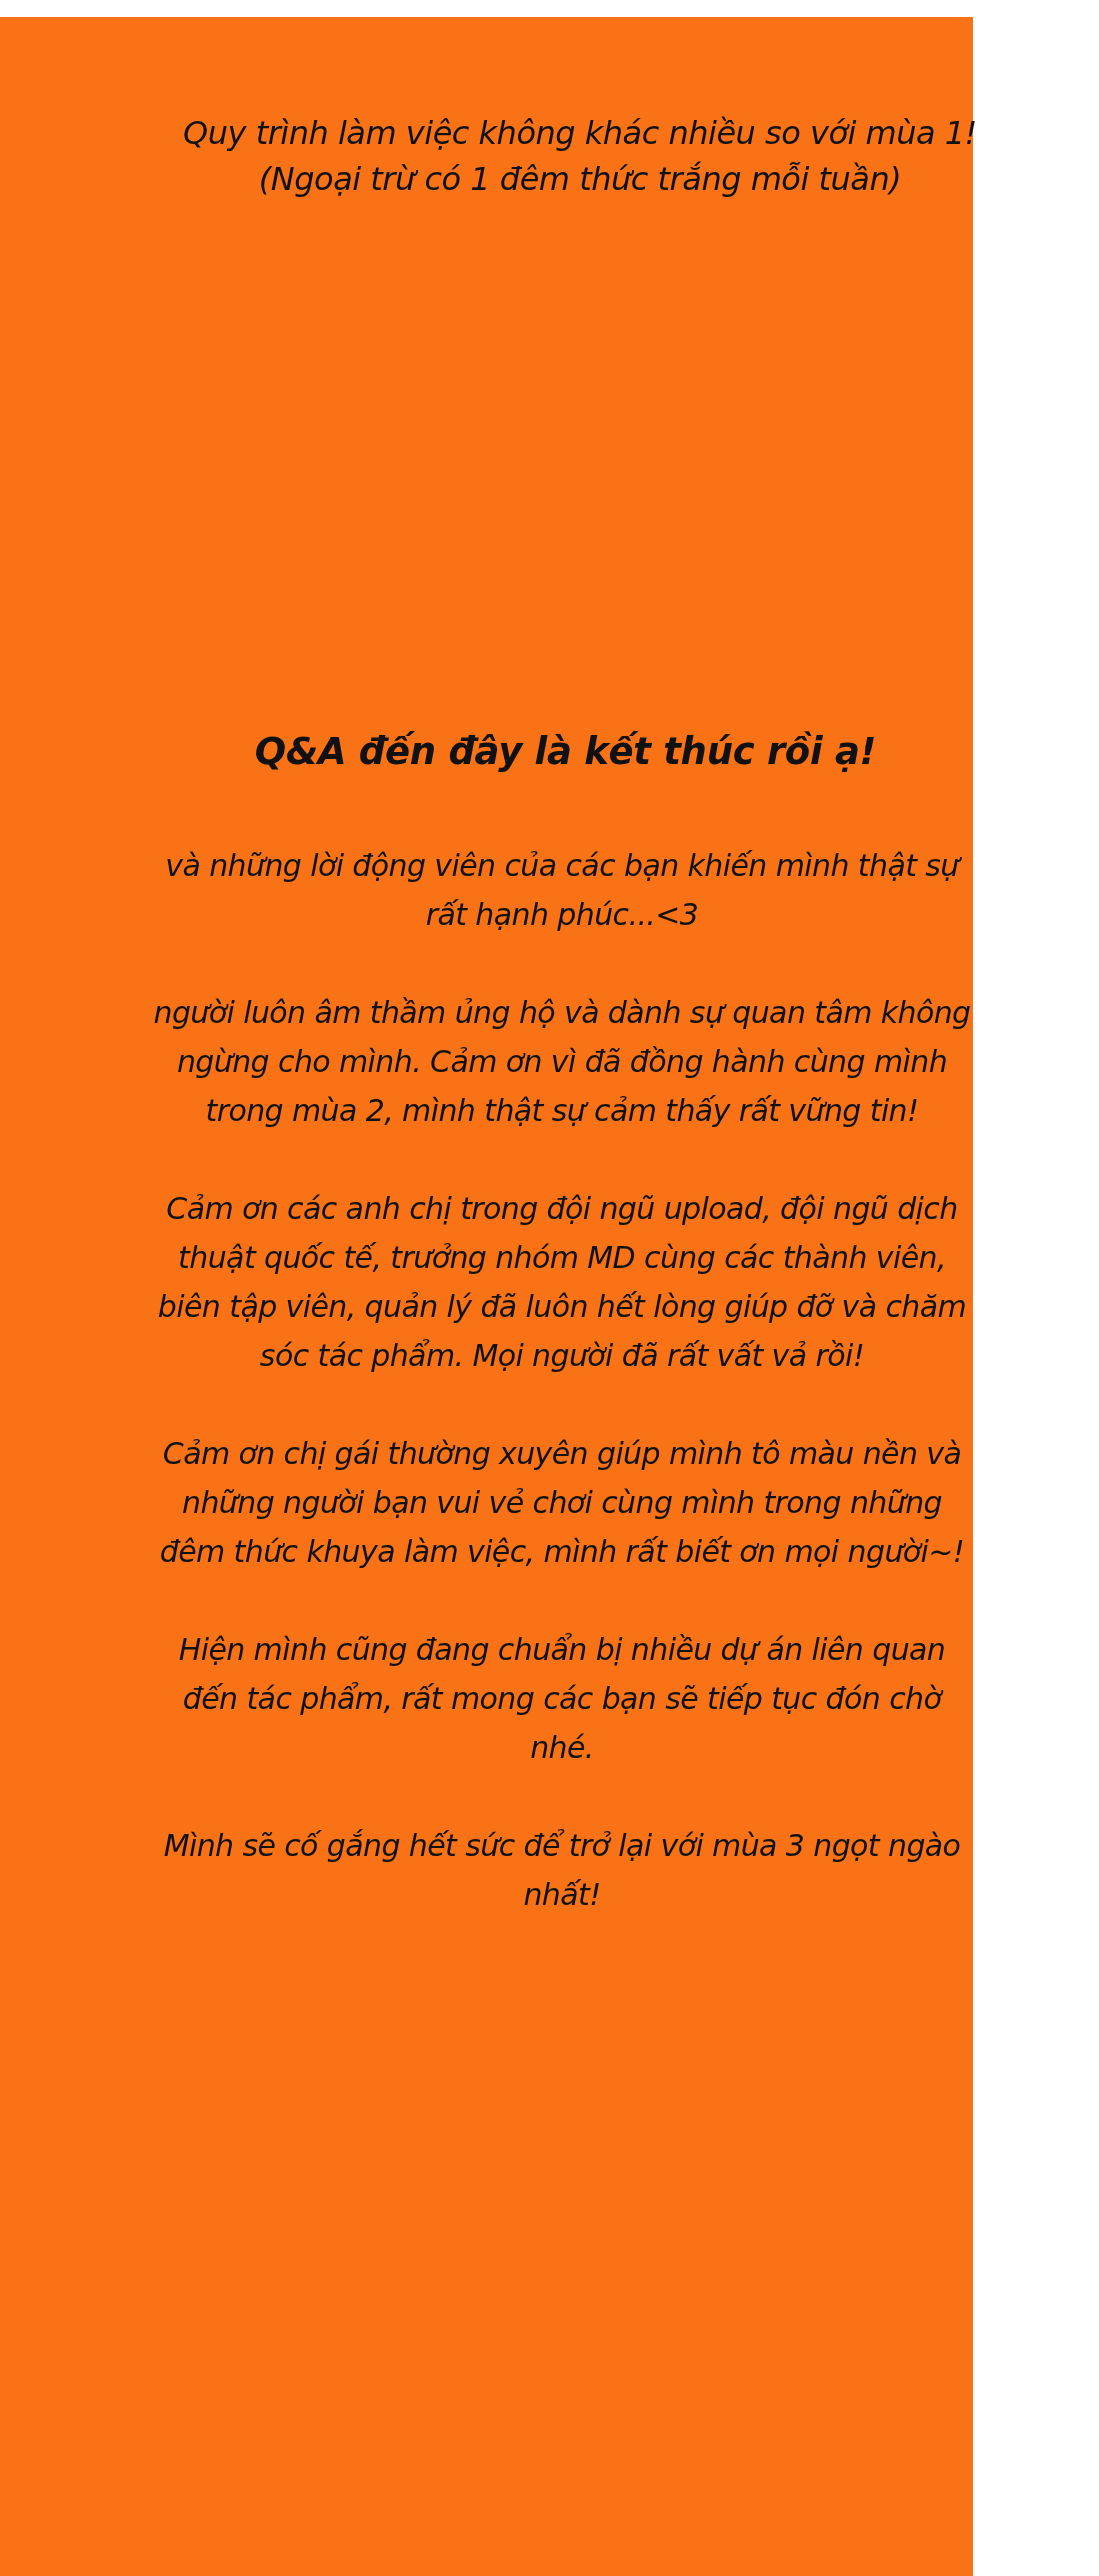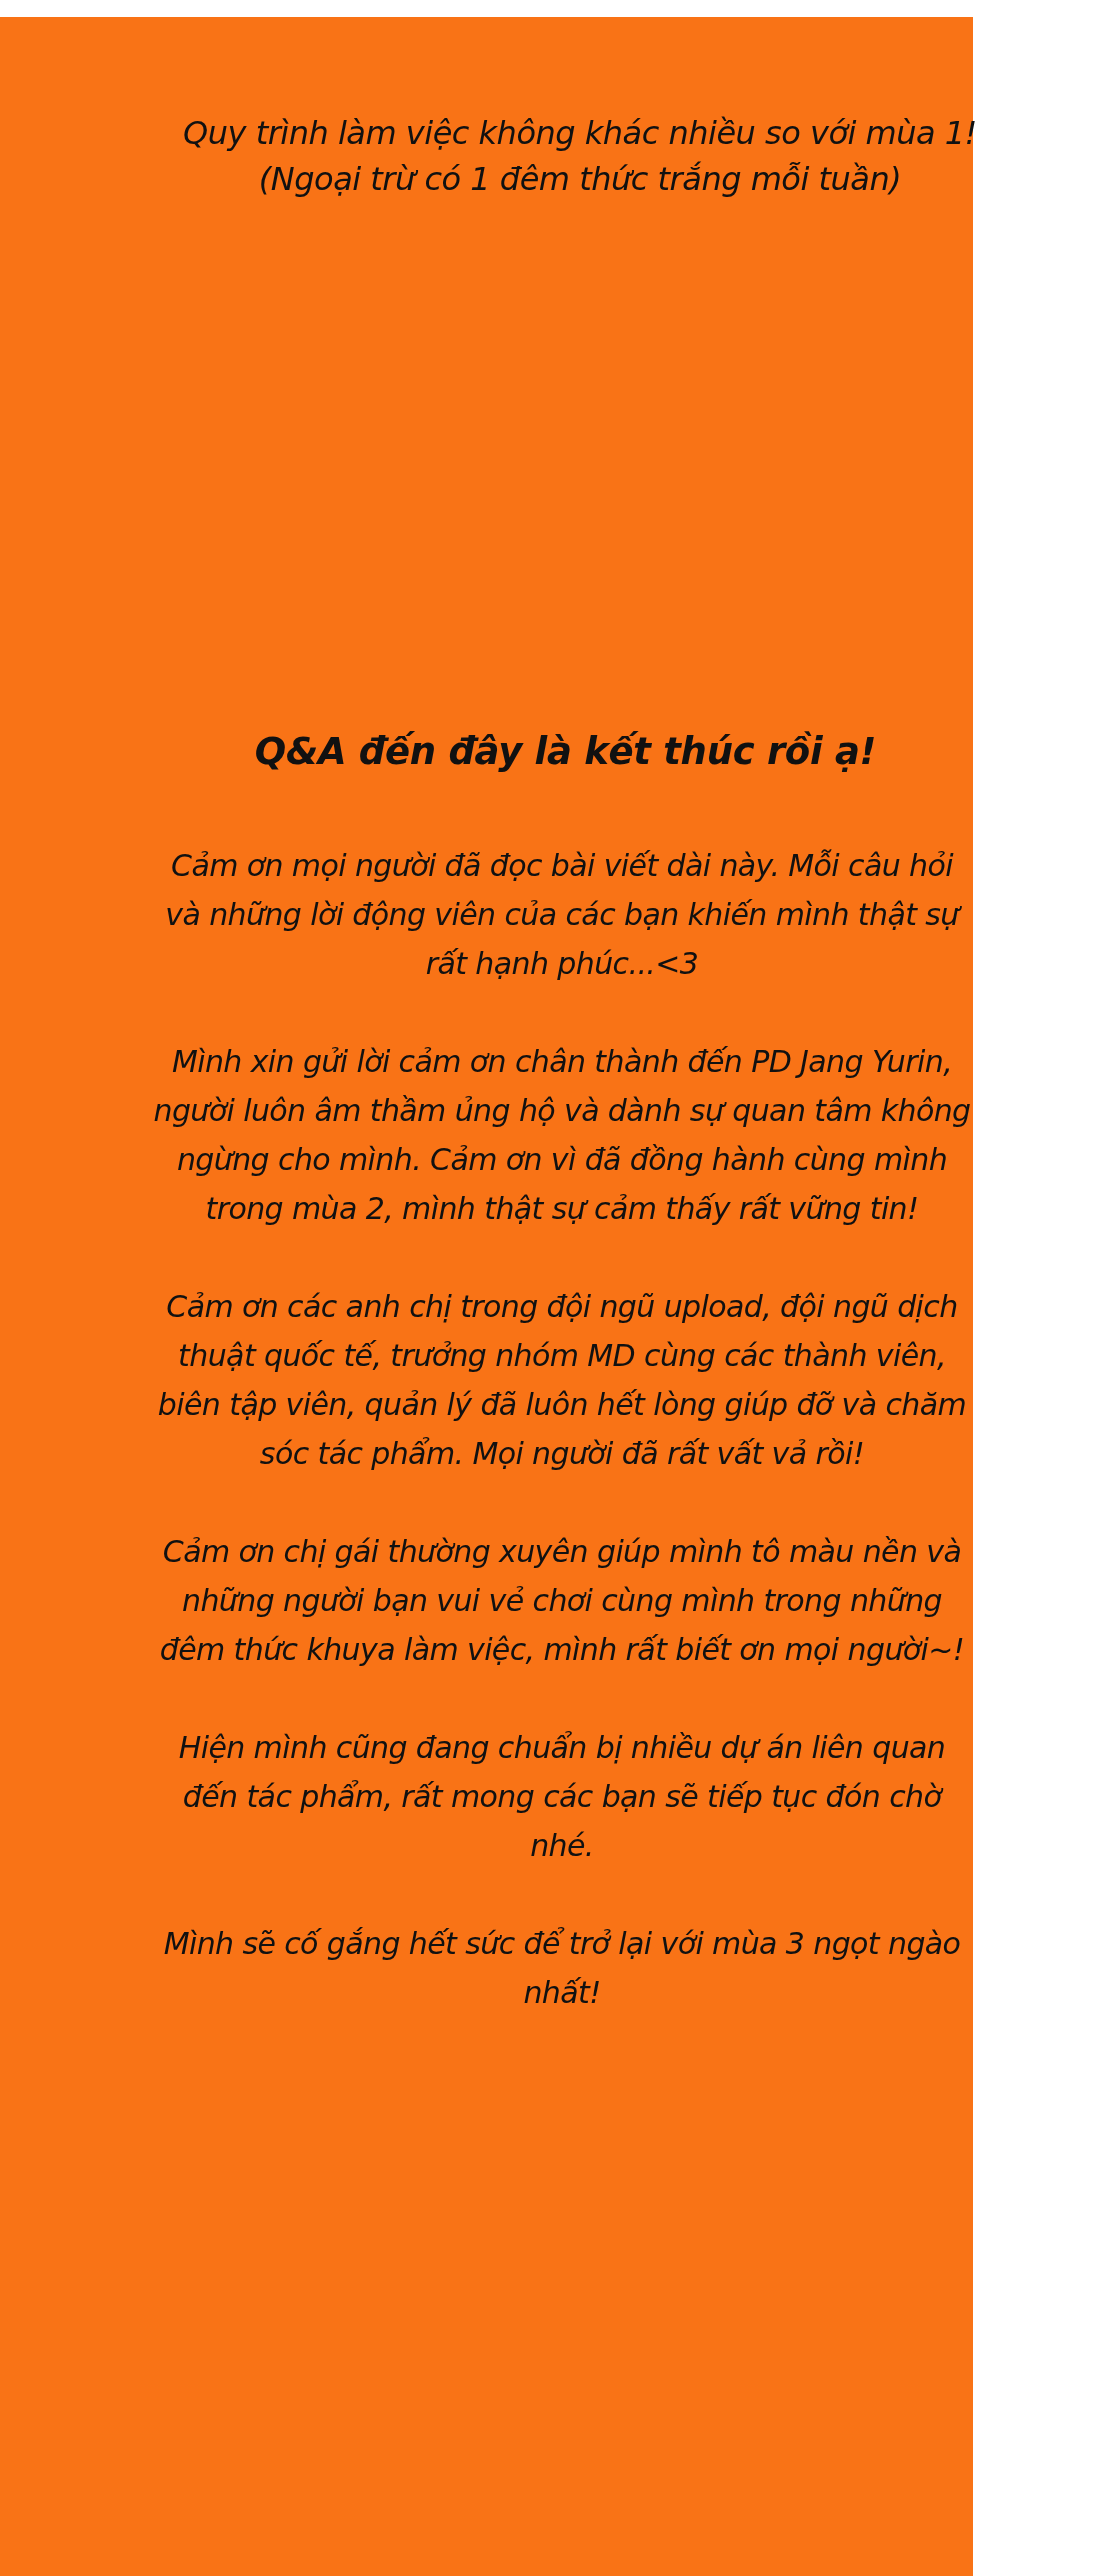--- a/index.html
+++ b/index.html
@@ -80,27 +80,25 @@
   <div class="intro">
     <span class="line">Quy trình làm việc không khác nhiều so với mùa 1!</span>
     <span class="line">(Ngoại trừ có 1 đêm thức trắng mỗi tuần)</span>
   </div>
 
   <h1 class="heading">Q&amp;A đến đây là kết thúc rồi ạ!</h1>
 
   <div class="body">
 
     <p class="para">
-      <span class="line">Cảm ơn mọi người đã đọc bài viết dài này. Mỗi câu hỏi</span>
       <span class="line">và những lời động viên của các bạn khiến mình thật sự</span>
       <span class="line">rất hạnh phúc...&lt;3</span>
     </p>
 
     <p class="para">
-      <span class="line">Mình xin gửi lời cảm ơn chân thành đến PD Jang Yurin,</span>
       <span class="line">người luôn âm thầm ủng hộ và dành sự quan tâm không</span>
       <span class="line">ngừng cho mình. Cảm ơn vì đã đồng hành cùng mình</span>
       <span class="line">trong mùa 2, mình thật sự cảm thấy rất vững tin!</span>
     </p>
 
     <p class="para">
       <span class="line">Cảm ơn các anh chị trong đội ngũ upload, đội ngũ dịch</span>
       <span class="line">thuật quốc tế, trưởng nhóm MD cùng các thành viên,</span>
       <span class="line">biên tập viên, quản lý đã luôn hết lòng giúp đỡ và chăm</span>
       <span class="line">sóc tác phẩm. Mọi người đã rất vất vả rồi!</span>

